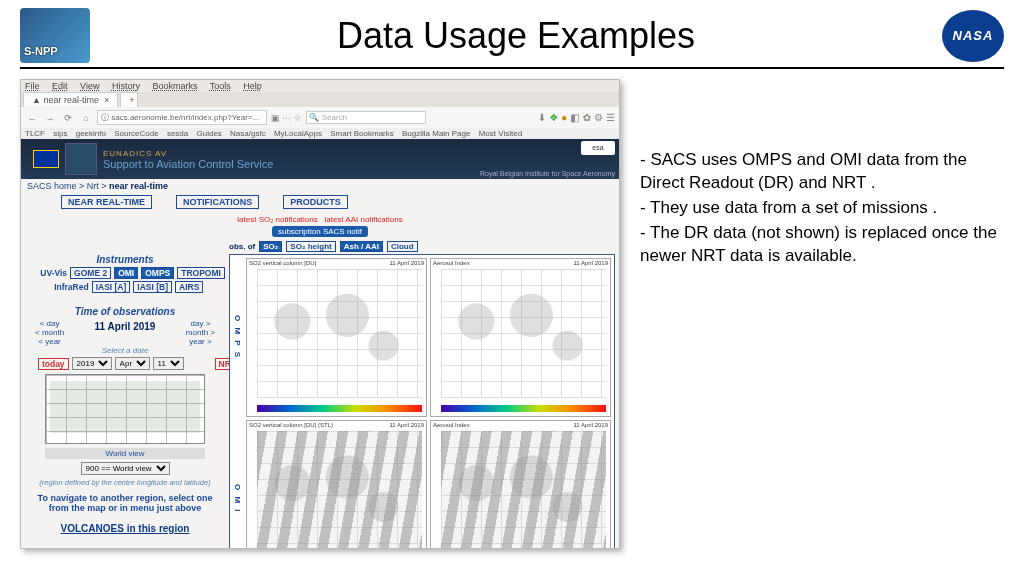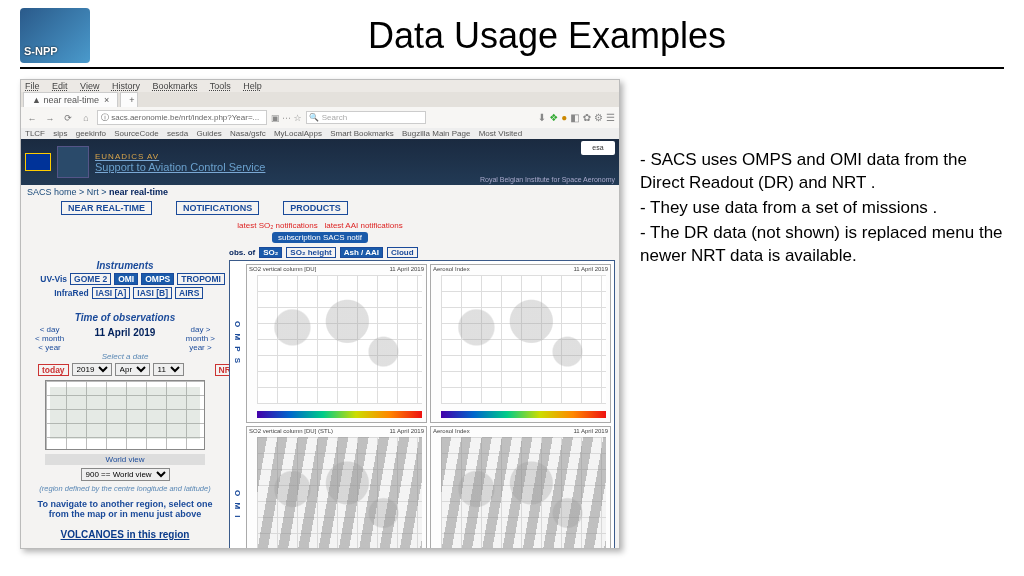--- a/index.html
+++ b/index.html
@@ -27,21 +27,21 @@
   .tab { background:#fcfcfc; border:1px solid #ccc; border-bottom:none; padding:2px 8px; font-size:9px; color:#555; margin-right:2px;}
   .addbar { background:#f7f6f4; display:flex; align-items:center; padding:3px 4px; gap:4px; }
   .navbtn { width:14px; height:14px; color:#777; text-align:center; line-height:14px; }
   .url { flex:0 0 170px; background:#fff; border:1px solid #ccc; padding:1px 3px; font-size:8px; color:#666; }
   .search { flex:0 0 120px; background:#fff; border:1px solid #ccc; padding:1px 3px; font-size:8px; color:#888; }
   .toolbar-icons span { margin-left:3px; font-size:10px; }
   .bookmarks { background:#eee; padding:1px 4px; font-size:8px; color:#555; white-space:nowrap; overflow:hidden;}
   .bookmarks span { margin-right:6px; }
 
   
-  .banner { height:46px; background: linear-gradient(#1a2a40,#223a55); display:flex; align-items:center; padding:0 4px; gap:6px; color:#7aa8d4; font-size:9px; position:relative;text-decoration:underline;}
+  .banner { height:40px; background: linear-gradient(#1a2a40,#223a55); display:flex; align-items:center; padding:0 12px; gap:6px; color:#7aa8d4; font-size:9px; position:relative;}
   .banner .flag { width:26px; height:18px; background:#003399; border:1px solid #fc0; }
   .banner .esalogo { position:absolute; right:4px; top:2px; width:34px; height:14px; background:#fff; border-radius:2px; color:#333; font-size:7px; text-align:center; line-height:14px;}
   .banner .subtitle { position:absolute; right:4px; bottom:2px; font-size:7px; color:#aac; }
   .breadcrumb { padding:2px 6px; font-size:9px; color:#1a4a7a; }
   .breadcrumb b { color:#00205b; }
   .navtabs { display:flex; gap:24px; padding:2px 40px; }
   .navtabs span { border:1px solid #1a4a9a; color:#1a4a9a; padding:1px 6px; font-size:9px; font-weight:bold; }
   .sublinks { text-align:center; font-size:8px; color:#d22; padding:4px 0;}
   .sublinks .pill { display:inline-block; background:#1a5aaa; color:#fff; border-radius:3px; padding:1px 6px; margin-top:2px;}
   .page-body { display:flex; gap:4px; padding:0 4px; }
@@ -93,20 +93,23 @@
     background-size: auto, 20px 16px, 20px 16px;}
   .plot .cbar { position:absolute; left:10px; right:4px; bottom:4px; height:7px;
     background: linear-gradient(90deg,#40a,#06c,#0c8,#cd0,#f80,#e11);}
 </style>
 </head>
 <body>
 
 <div class="slide-header">
   <div class="logo-left"></div>
   <div class="slide-title">Data Usage Examples</div>
+  <div class="logo-right">
+      <span>NASA</span>
+    </div>
 </div>
 <div class="hr"></div>
 
 <div class="main">
   <div class="screenshot-box">
 
     <div class="menubar">
       <span>File</span>
       <span>Edit</span>
       <span>View</span>
@@ -257,15 +260,15 @@
           </div>
         </div>
 
       </div>
     </div>
   </div>
 
   <div class="notes">
     <p>- SACS uses OMPS and OMI data from the Direct Readout (DR)  and NRT .</p>
     <p>- They use data from a set of missions .</p>
-    <p>- The DR data (not shown) is replaced menu the newer NRT data is available.</p>
+    <p>- The DR data (not shown) is replaced once the newer NRT data is available.</p>
   </div>
 </div>
 
 </body></html>

